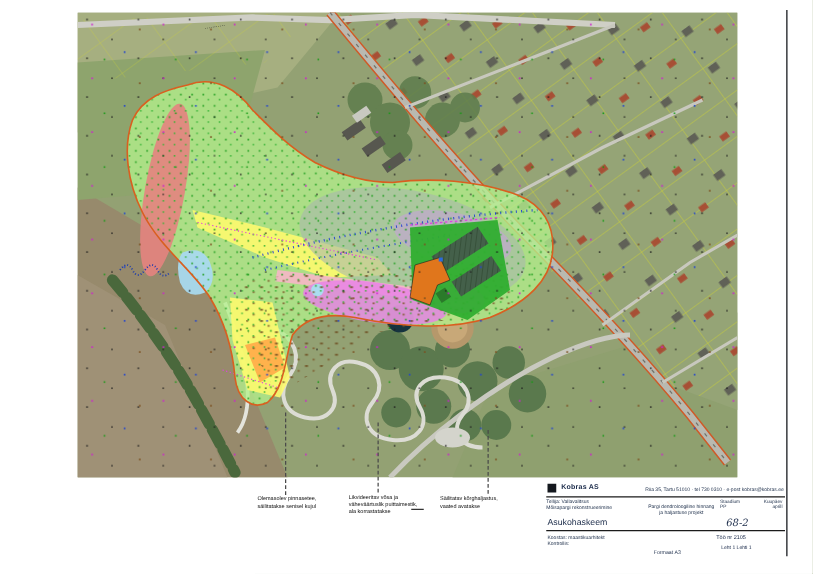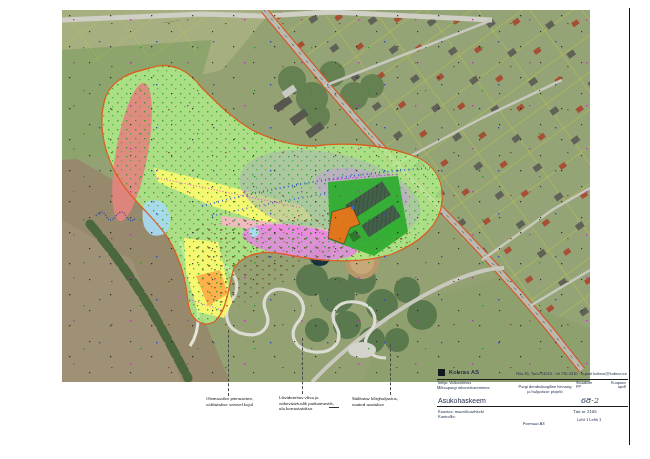--- a/index.html
+++ b/index.html
@@ -12,21 +12,21 @@
   #leader1{left:228px;top:330px;height:66px;}
   #leader2{left:302px;top:338px;height:56px;}
   #leader3{left:390px;top:344px;height:51px;}
   #leader-dash{position:absolute;left:329px;top:407px;width:10px;height:0;border-top:1.2px solid #333;}
   
   .anno{position:absolute;font-size:4.4px;line-height:1.3;color:#101010;}
   #anno1{left:206px;top:396px;width:64px;}
   #anno2{left:279px;top:395px;width:58px;}
   #anno3{left:352px;top:396px;width:64px;}
   
-  #titleblock{position:absolute;left:437px;top:367px;width:191px;color:#182848;}
+  #titleblock{position:absolute;left:437px;top:385px;width:191px;color:#182848;}
   #tb-row1{height:12px;border-bottom:1.1px solid #1b1b1b;position:relative;}
   #tb-logo{position:absolute;left:1px;top:2px;width:7px;height:7px;background:#14181e;}
   #tb-company{position:absolute;left:12px;top:2px;font-size:5.6px;font-weight:bold;letter-spacing:.2px;}
   #tb-contact{position:absolute;right:1px;top:4px;font-size:4px;color:#23344f;white-space:nowrap;}
   #tb-row2{display:flex;height:26px;border-bottom:1.1px solid #1b1b1b;}
   #tb-proj{width:80px;position:relative;}
   .micro{font-size:4px;line-height:1.3;color:#23344f;}
   #tb-title{position:absolute;left:1px;bottom:2px;font-size:7px;color:#1c2c4a;}
   #tb-mid{width:56px;padding-top:4px;text-align:center;}
   #tb-right{width:55px;position:relative;}

